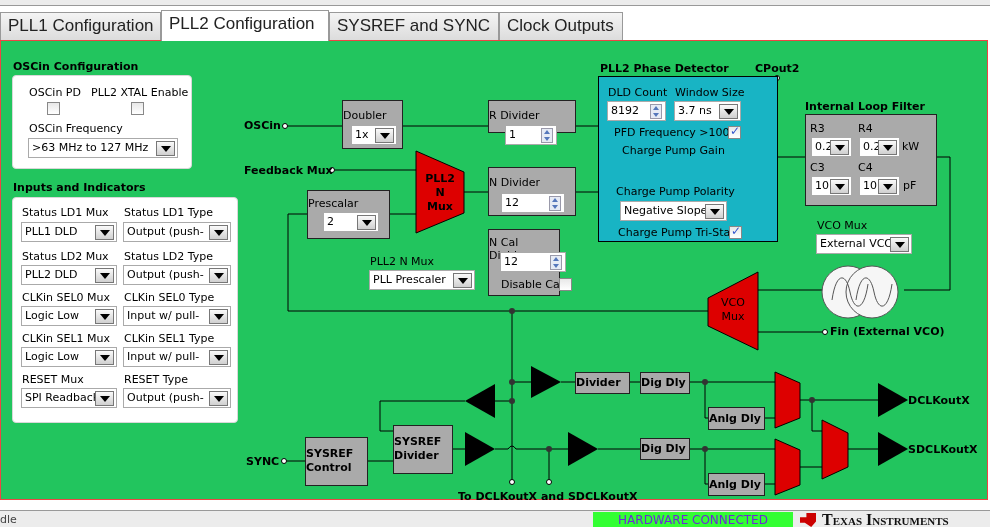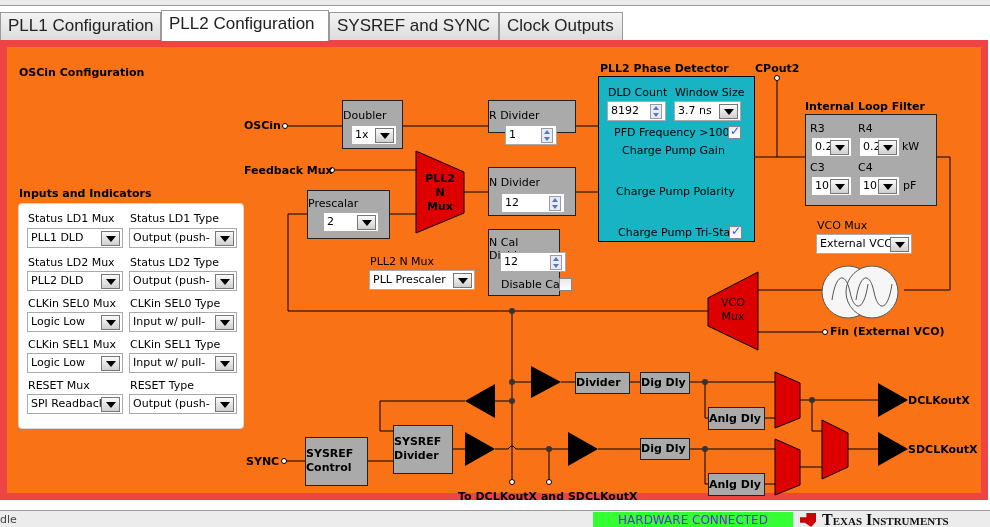--- a/index.html
+++ b/index.html
@@ -1,21 +1,21 @@
 <!DOCTYPE html>
 <html><head>
 <meta charset="utf-8">
 <style>
 *{box-sizing:border-box;margin:0;padding:0}
 body{width:990px;height:527px;overflow:hidden;background:#fff;font-family:"DejaVu Sans",sans-serif;font-size:11px;color:#000;position:relative}
 .topstrip{position:absolute;left:0;top:0;width:990px;height:6px;background:#ececec;border-bottom:1px solid #999}
 .tabs{position:absolute;left:0;top:10px;height:30px}
 .tab{position:absolute;top:2px;height:28px;background:linear-gradient(#f4f4f4,#dcdcdc);border:1px solid #999;border-bottom:none;font-family:"Liberation Sans",sans-serif;font-size:17px;color:#222;padding:3px 7px 0 7px;white-space:nowrap;cursor:pointer}
 .tab.active{top:0;height:31px;background:#fff;z-index:2;padding-top:3px}
-.panel{position:absolute;left:0;top:40px;width:988px;height:460px;border:7px solid #ef4444;background:#f97316}
+.panel{position:absolute;left:0;top:40px;width:988px;height:460px;border:1px solid #ef4444;background:#22c55e}
 .grp-title{position:absolute;font-weight:bold;font-size:11px;font-family:"DejaVu Sans",sans-serif}
 .grp{position:absolute;border:1px solid #d8d8d8;border-radius:4px;background:#fff}
 .lbl{position:absolute;font-size:11px;font-family:"DejaVu Sans",sans-serif;white-space:nowrap;color:#000}
 .lblb{position:absolute;font-size:11px;font-weight:bold;white-space:nowrap;font-family:"DejaVu Sans",sans-serif}
 .sel{position:absolute;height:20px;background:#fff;border:1px solid #aaa;font-size:11px;padding:2px 3px;white-space:nowrap;overflow:hidden;cursor:pointer}
 .sel .arr{position:absolute;right:2px;top:2px;width:19px;height:15px;border:1px solid #777;background:linear-gradient(#fafafa,#d0d0d0)}
 .sel .arr:after{content:"";position:absolute;left:4px;top:4px;border-left:5px solid transparent;border-right:5px solid transparent;border-top:6px solid #000}
 .spin{position:absolute;height:20px;background:#fff;border:1px solid #aaa;font-size:11px;padding:2px 3px;cursor:text}
 .spin .sa{position:absolute;right:3px;top:2px;width:12px;height:15px;border:1px solid #99a;background:#e6ebf5}
 .spin .sa:before{content:"";position:absolute;left:2px;top:1px;border-left:3px solid transparent;border-right:3px solid transparent;border-bottom:4px solid #5577bb}
@@ -37,20 +37,28 @@
 <div class="tabs">
   <div class="tab" style="left:0;width:161px">PLL1 Configuration</div>
   <div class="tab active" style="left:161px;width:168px">PLL2 Configuration</div>
   <div class="tab" style="left:329px;width:170px">SYSREF and SYNC</div>
   <div class="tab" style="left:499px;width:124px">Clock Outputs</div>
 </div>
 
 <div class="panel">
 
   <div class="grp-title" style="left:12px;top:19px">OSCin Configuration</div>
+  <div class="grp" style="left:11px;top:34px;width:180px;height:94px">
+    <div class="lbl" style="left:16px;top:10px">OSCin PD</div>
+    <div class="chk" style="left:34px;top:26px"></div>
+    <div class="lbl" style="left:78px;top:10px">PLL2 XTAL Enable</div>
+    <div class="chk" style="left:118px;top:26px"></div>
+    <div class="lbl" style="left:16px;top:46px">OSCin Frequency</div>
+    <div class="sel" style="left:15px;top:62px;width:150px"><span>&gt;63 MHz to 127 MHz</span><span class="arr"></span></div>
+  </div>
 
   <div class="grp-title" style="left:12px;top:140px">Inputs and Indicators</div>
   <div class="grp" style="left:11px;top:156px;width:226px;height:226px">
     <div class="lbl" style="left:9px;top:8px">Status LD1 Mux</div>
     <div class="lbl" style="left:111px;top:8px">Status LD1 Type</div>
     <div class="sel" style="left:8px;top:24px;width:96px"><span>PLL1 DLD</span><span class="arr"></span></div>
     <div class="sel" style="left:110px;top:24px;width:108px"><span>Output (push-</span><span class="arr"></span></div>
 
     <div class="lbl" style="left:9px;top:52px">Status LD2 Mux</div>
     <div class="lbl" style="left:111px;top:52px">Status LD2 Type</div>
@@ -211,29 +219,30 @@
   <div class="t" style="top:6px">N Cal Divider</div>
   <div class="spin" style="left:11px;top:22px;width:66px"><span>12</span><span class="sa"></span></div>
   <div class="lbl" style="left:12px;top:48px">Disable Cal</div>
   <div class="chk" style="left:70px;top:48px"></div>
 </div>
 
 <div class="lbl" style="left:370px;top:255px">PLL2 N Mux</div>
 <div class="sel" style="left:369px;top:270px;width:106px"><span>PLL Prescaler</span><span class="arr"></span></div>
 
 <div class="lblb" style="left:600px;top:62px">PLL2 Phase Detector</div>
-<div class="cyan" style="left:598px;top:76px;width:157px;height:166px">
+<div class="cyan" style="left:598px;top:76px;width:180px;height:166px">
   <div class="lbl" style="left:9px;top:9px">DLD Count</div>
   <div class="spin" style="left:8px;top:24px;width:59px"><span>8192</span><span class="sa"></span></div>
   <div class="lbl" style="left:76px;top:9px">Window Size</div>
   <div class="sel" style="left:75px;top:24px;width:67px"><span>3.7 ns</span><span class="arr"></span></div>
   <div class="lbl" style="left:15px;top:49px">PFD Frequency &gt;100M</div>
   <div class="chk on" style="left:129px;top:49px"></div>
   <div class="lbl" style="left:23px;top:67px">Charge Pump Gain</div>
   <div class="lbl" style="left:17px;top:108px">Charge Pump Polarity</div>
+  <div class="sel" style="left:21px;top:124px;width:107px"><span>Negative Slope</span><span class="arr"></span></div>
   <div class="lbl" style="left:19px;top:149px">Charge Pump Tri-State</div>
   <div class="chk on" style="left:130px;top:149px"></div>
 </div>
 
 <div class="lblb" style="left:805px;top:100px">Internal Loop Filter</div>
 <div class="gbox" style="left:805px;top:114px;width:132px;height:92px">
   <div class="lbl" style="left:4px;top:7px">R3</div>
   <div class="lbl" style="left:52px;top:7px">R4</div>
   <div class="sel" style="left:5px;top:22px;width:41px"><span>0.2</span><span class="arr"></span></div>
   <div class="sel" style="left:53px;top:22px;width:41px"><span>0.2</span><span class="arr"></span></div>

